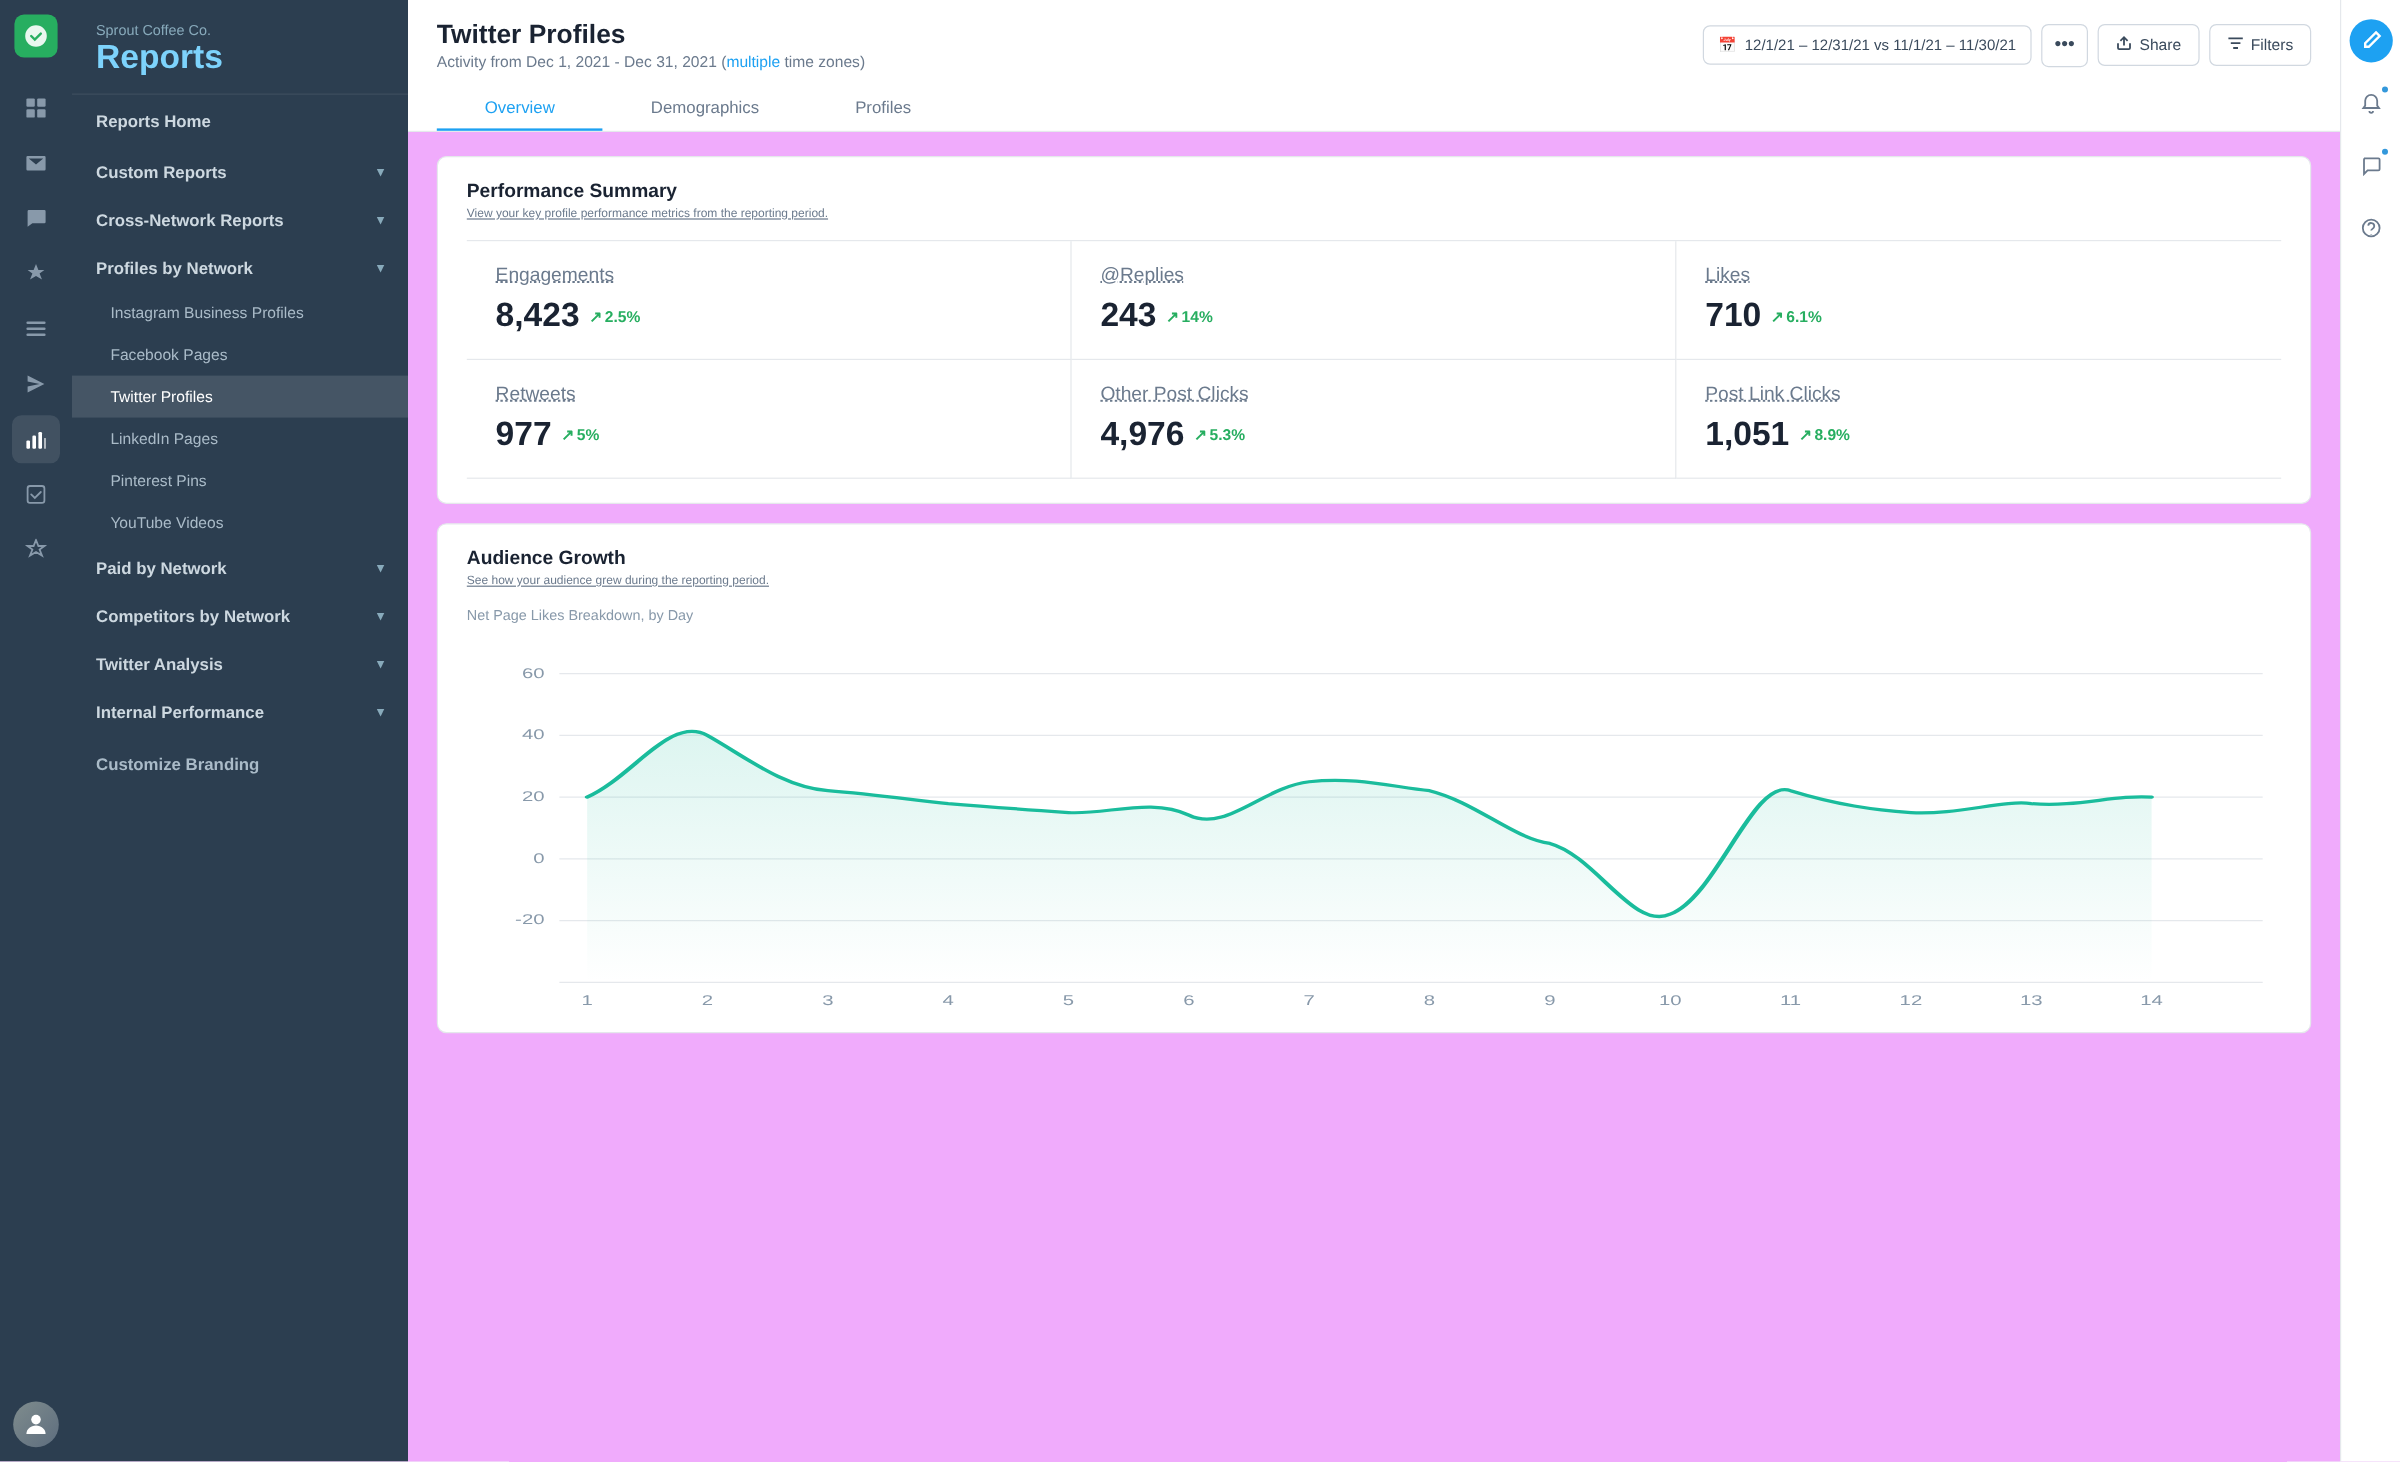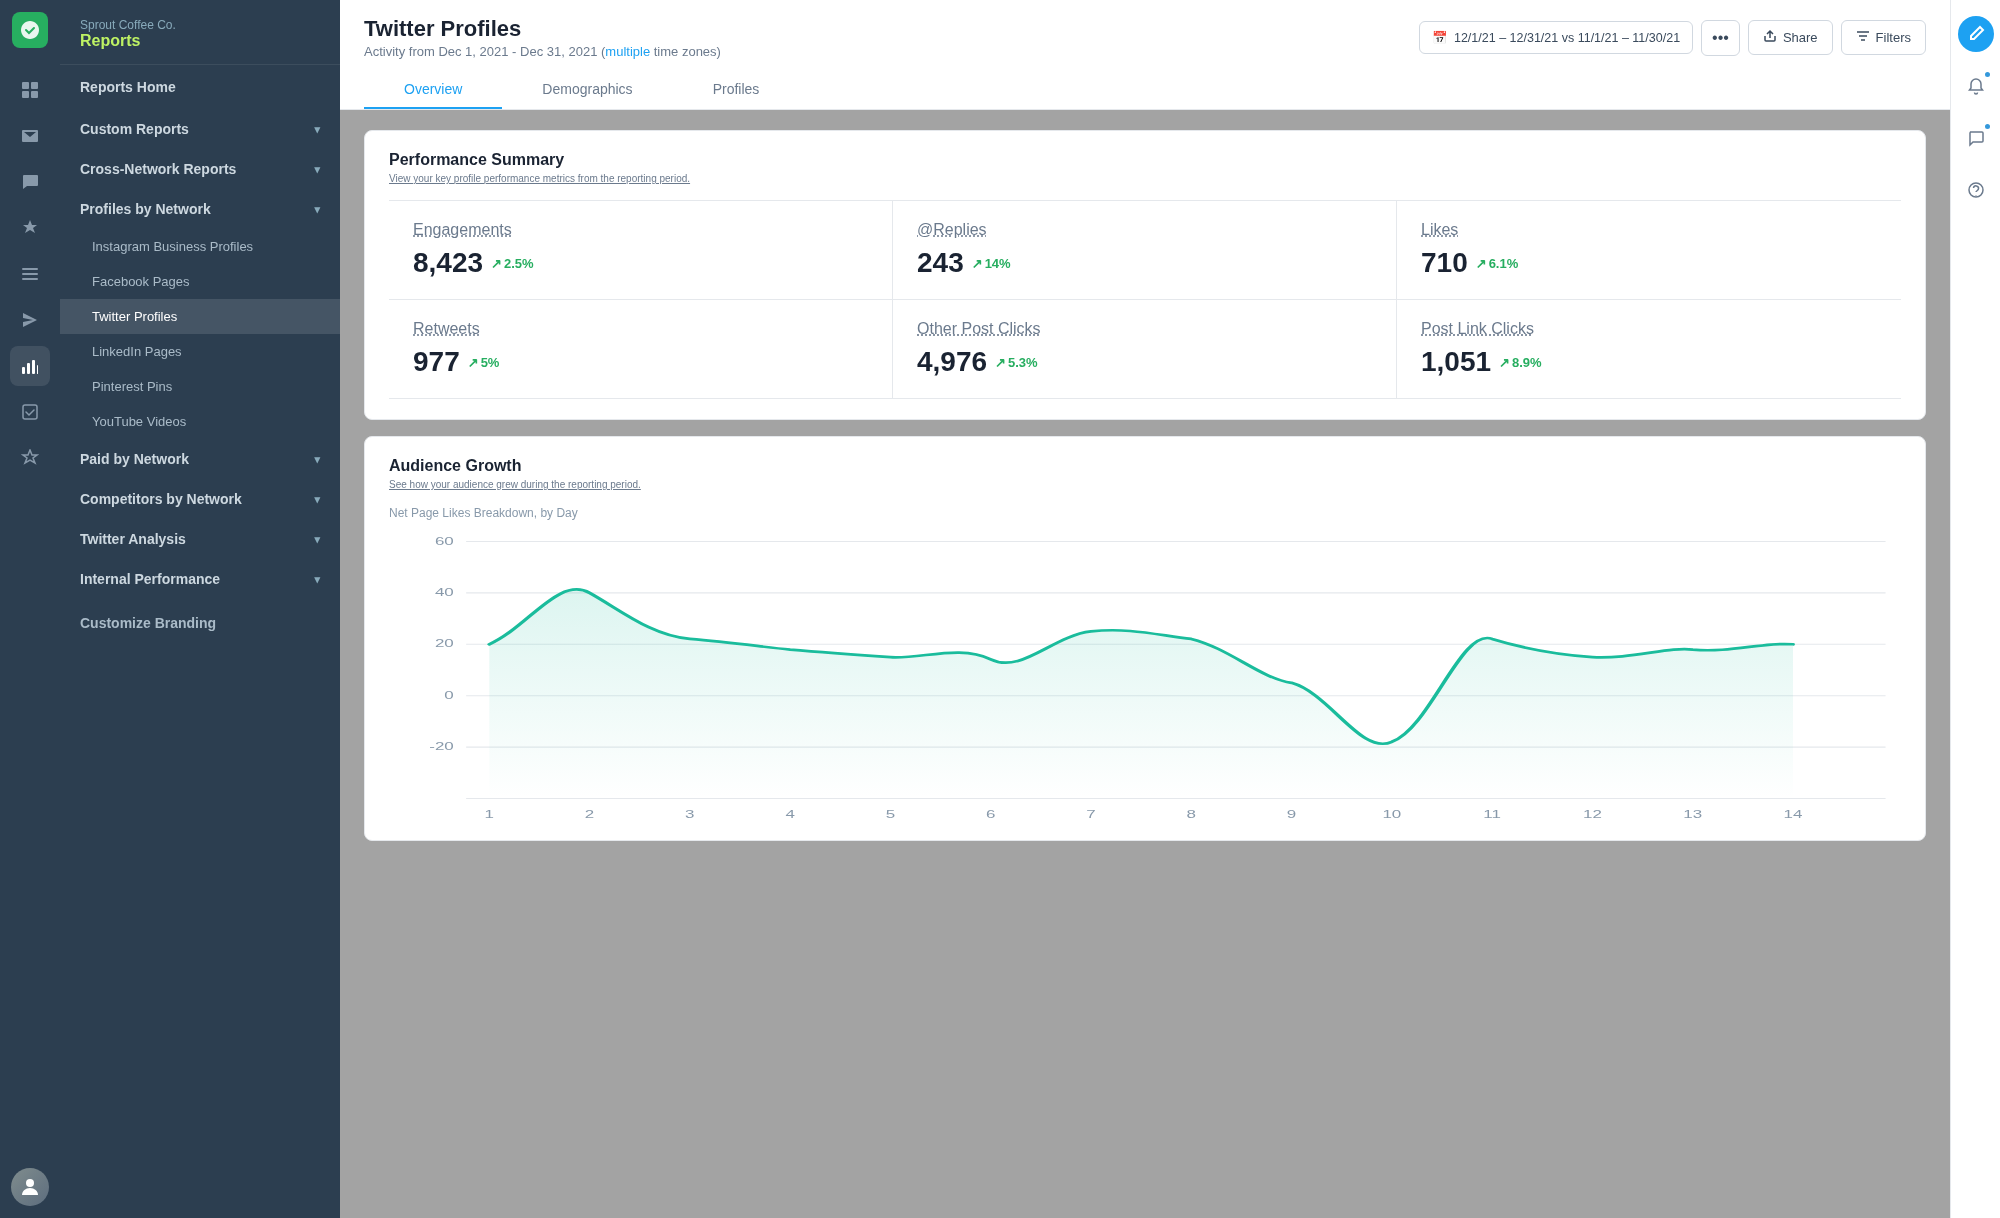--- a/index.html
+++ b/index.html
@@ -52,21 +52,21 @@
       flex-direction: column;
       flex-shrink: 0;
       overflow-y: auto;
       padding-bottom: 20px;
     }
     .sidebar-header {
       padding: 18px 20px 14px;
       border-bottom: 1px solid rgba(255,255,255,0.08);
     }
     .sidebar-header .company { font-size: 12px; color: #88aabb; }
-    .sidebar-header .title { font-size: 16px; font-weight: 700; color: #bef264; }
+    .sidebar-header .title { font-size: 28px; font-weight: 700; color: #7dd3fc; }
 
     .sidebar-section-item {
       display: flex; align-items: center; justify-content: space-between;
       padding: 12px 20px;
       cursor: pointer;
       font-size: 14px;
       font-weight: 600;
       color: #cdd8e0;
       transition: background 0.15s;
     }
@@ -151,21 +151,21 @@
       font-weight: 500;
       transition: all 0.15s;
     }
     .tab.active { color: #1da1f2; border-bottom-color: #1da1f2; }
 
     
     .content {
       flex: 1;
       overflow-y: auto;
       padding: 20px 24px;
-      background: #a3a3a3;
+      background: #f0abfc;
     }
 
     .card {
       background: white;
       border-radius: 8px;
       border: 1px solid #e5e8ec;
       padding: 20px 24px;
       margin-bottom: 16px;
     }
     .card-title { font-size: 16px; font-weight: 700; color: #1a2332; margin-bottom: 4px; }
@@ -188,21 +188,21 @@
       color: #6b7a8d;
       text-decoration: underline;
       text-decoration-style: dotted;
       margin-bottom: 8px;
     }
     .metric-value { font-size: 28px; font-weight: 700; color: #1a2332; display: flex; align-items: center; gap: 8px; }
     .metric-change { font-size: 13px; font-weight: 600; color: #27ae60; display: flex; align-items: center; gap: 2px; }
     .arrow-up::before { content: '↗'; }
 
     
-    .chart-label { font-size: 12px; color: #8899aa; margin-bottom: 0; }
+    .chart-label { font-size: 12px; color: #8899aa; margin-bottom: 20px; }
     .chart-container { position: relative; height: 300px; width: 100%; }
 
     
     .right-rail {
       width: 50px;
       background: white;
       border-left: 1px solid #e5e8ec;
       display: flex;
       flex-direction: column;
       align-items: center;

